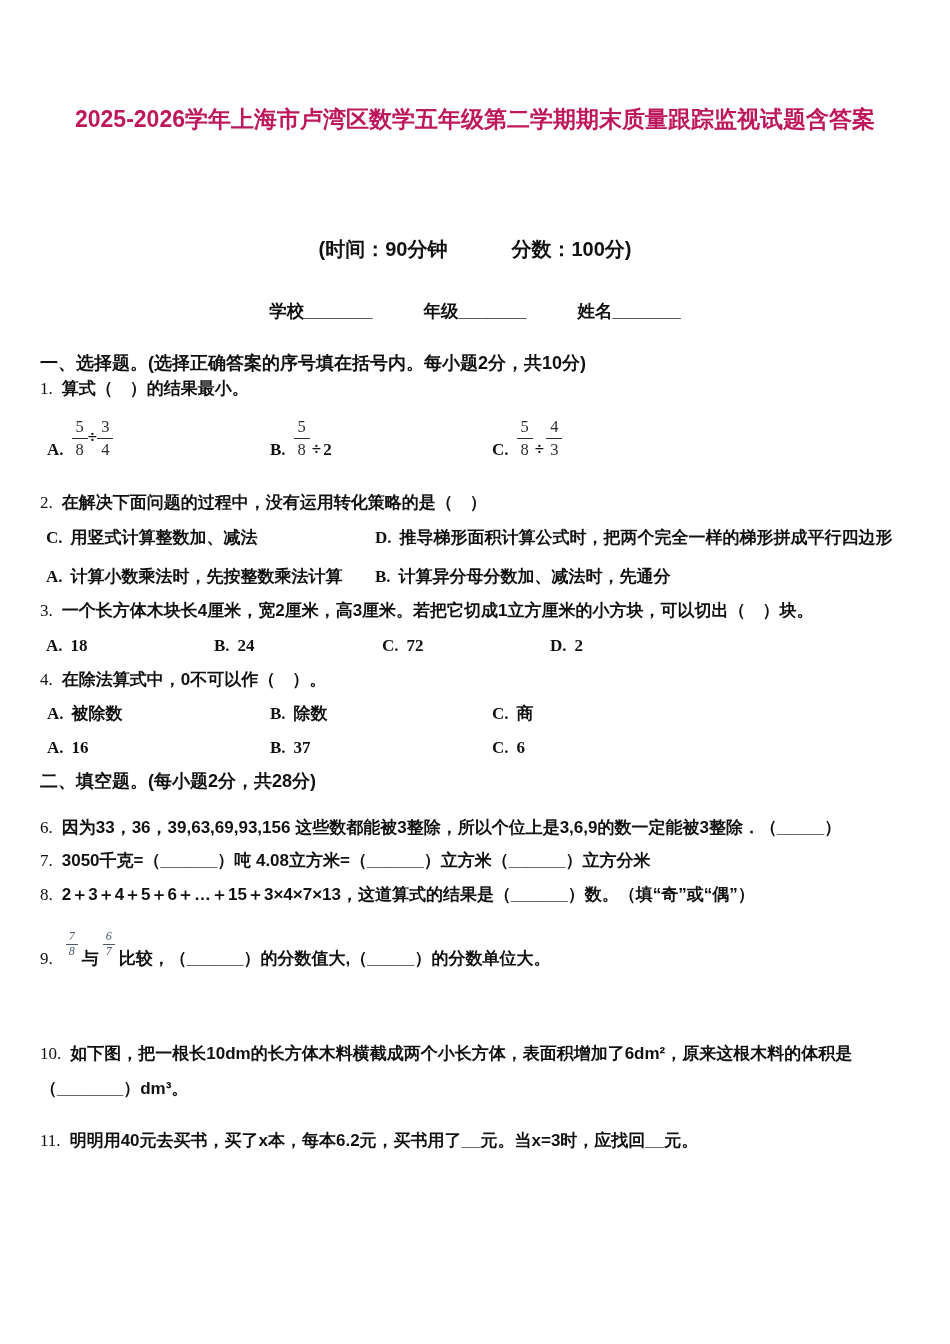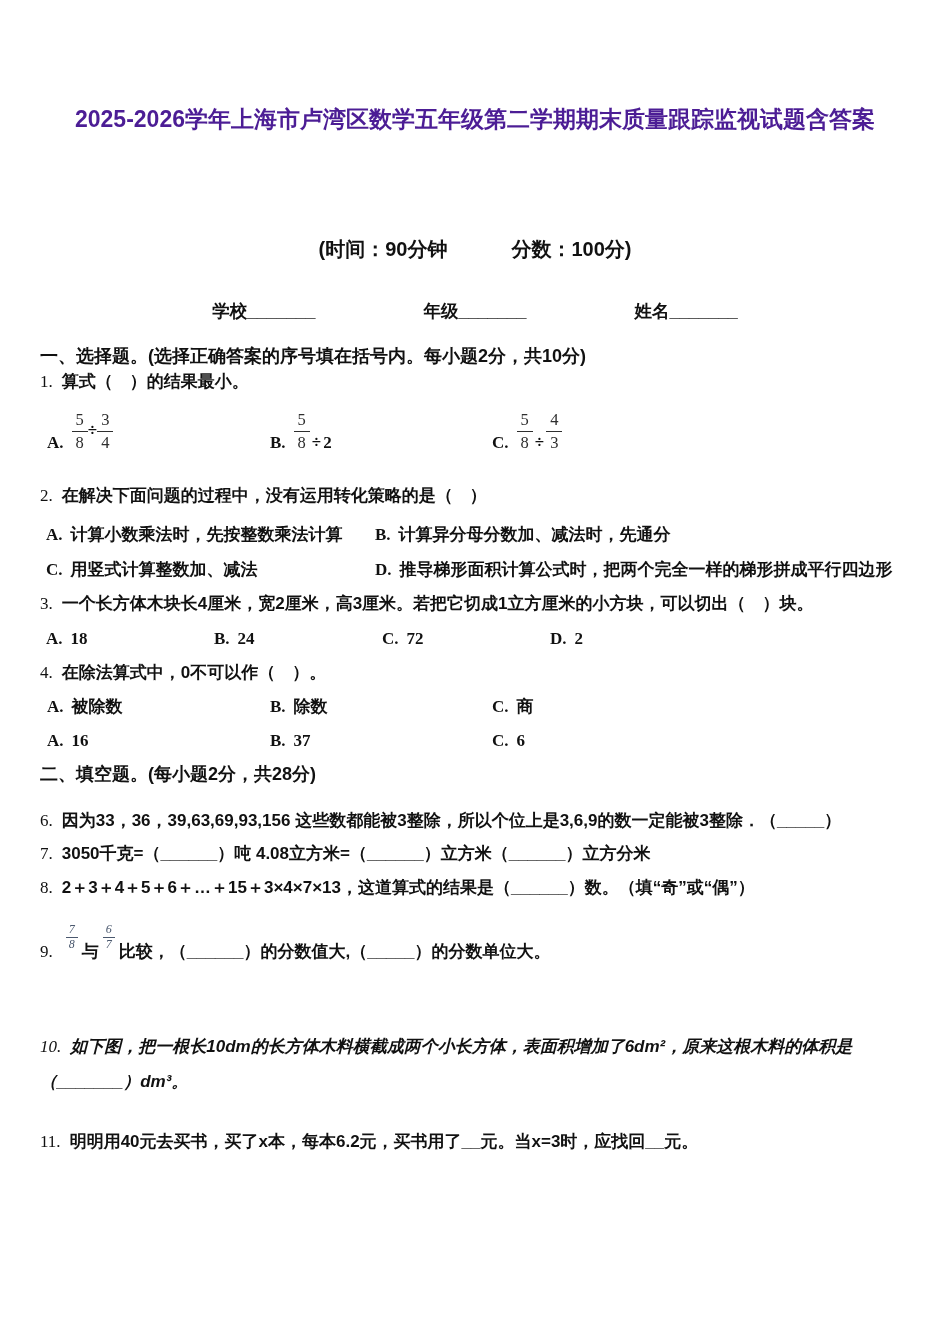--- a/index.html
+++ b/index.html
@@ -10,40 +10,40 @@
     overflow: hidden;
   }
   .page { padding: 0 40px; }
 
   .title {
     margin: 102px 10px 0 10px;
     font-size: 23px; line-height: 34px;
     font-weight: 800;
     text-align: center;
     letter-spacing: 0px;
-    color: #4c1d95;
+    color: #be185d;
   }
 
   .meta {
     margin-top: 100px;
     text-align: center;
     font-size: 20px; line-height: 27px;
     font-weight: 700;
   }
   .meta-gap { display: inline-block; width: 64px; }
 
   .idline {
     margin-top: 37px;
-    display: flex; justify-content: center; gap: 108px;
+    display: flex; justify-content: center; gap: 51px;
     font-size: 17.5px; line-height: 23px;
     font-weight: 600;
   }
 
   .sec-heading {
-    margin-top: 22px;
+    margin-top: 29px;
     font-size: 18px; line-height: 23px;
     font-weight: 700;
   }
   .sec-heading2 { margin-top: 11px; }
 
   .q {
     font-size: 17px; line-height: 22px;
     font-weight: 600;
   }
   .qnum {
@@ -97,25 +97,25 @@
     font-family: "Liberation Serif", serif;
     font-style: italic; font-weight: 400;
     font-size: 12px; line-height: 1.15;
     color: #4a586e;
     vertical-align: 9px;
     margin: 0 4px;
   }
   .fr9 .fnum { display: block; border-bottom: 1px solid #4a586e; padding: 0 3px; }
   .fr9 .fden { display: block; }
 
-  .q10 { margin-top: 64px; line-height: 35px; font-style: italic; }
+  .q10 { margin-top: 64px; line-height: 35px; }
 
   .figure-wrap { margin-top: 4px; margin-left: 6px; }
 
-  .q11 { margin-top: 32px; }
+  .q11 { margin-top: 24px; }
 </style>
 </head>
 <body>
 
 <div class="page">
 
   <div class="title">2025-2026学年上海市卢湾区数学五年级第二学期期末质量跟踪监视试题含答案</div>
 
   <div class="meta">
     <span>(时间：90分钟</span><span class="meta-gap"></span><span>分数：100分)</span>
@@ -140,27 +140,27 @@
       <b class="olabel">B.</b><span class="fr"><span class="fnum">5</span><span class="fden">8</span></span><span class="divop">÷</span><span class="boldnum">2</span>
     </span>
     <span class="opt">
       <b class="olabel">C.</b><span class="fr"><span class="fnum">5</span><span class="fden">8</span></span><span class="divop">÷</span><span class="fr"><span class="fnum">4</span><span class="fden">3</span></span>
     </span>
   </div>
 
   <div class="q mt22">
     <span class="qnum">2.</span><span>在解决下面问题的过程中，没有运用转化策略的是（　）</span>
   </div>
+  <div class="optrow cols2 mt13">
+    <span class="opt"><b class="olabel">C.</b><span>用竖式计算整数加、减法</span></span>
+    <span class="opt"><b class="olabel">D.</b><span>推导梯形面积计算公式时，把两个完全一样的梯形拼成平行四边形</span></span>
+  </div>
   <div class="optrow cols2 mt17">
     <span class="opt"><b class="olabel">A.</b><span>计算小数乘法时，先按整数乘法计算</span></span>
     <span class="opt"><b class="olabel">B.</b><span>计算异分母分数加、减法时，先通分</span></span>
-  </div>
-  <div class="optrow cols2 mt13">
-    <span class="opt"><b class="olabel">C.</b><span>用竖式计算整数加、减法</span></span>
-    <span class="opt"><b class="olabel">D.</b><span>推导梯形面积计算公式时，把两个完全一样的梯形拼成平行四边形</span></span>
   </div>
 
   <div class="q mt12">
     <span class="qnum">3.</span><span>一个长方体木块长4厘米，宽2厘米，高3厘米。若把它切成1立方厘米的小方块，可以切出（　）块。</span>
   </div>
   <div class="optrow cols4 mt13">
     <span class="opt"><b class="olabel">A.</b><span class="boldnum">18</span></span>
     <span class="opt"><b class="olabel">B.</b><span class="boldnum">24</span></span>
     <span class="opt"><b class="olabel">C.</b><span class="boldnum">72</span></span>
     <span class="opt"><b class="olabel">D.</b><span class="boldnum">2</span></span>

